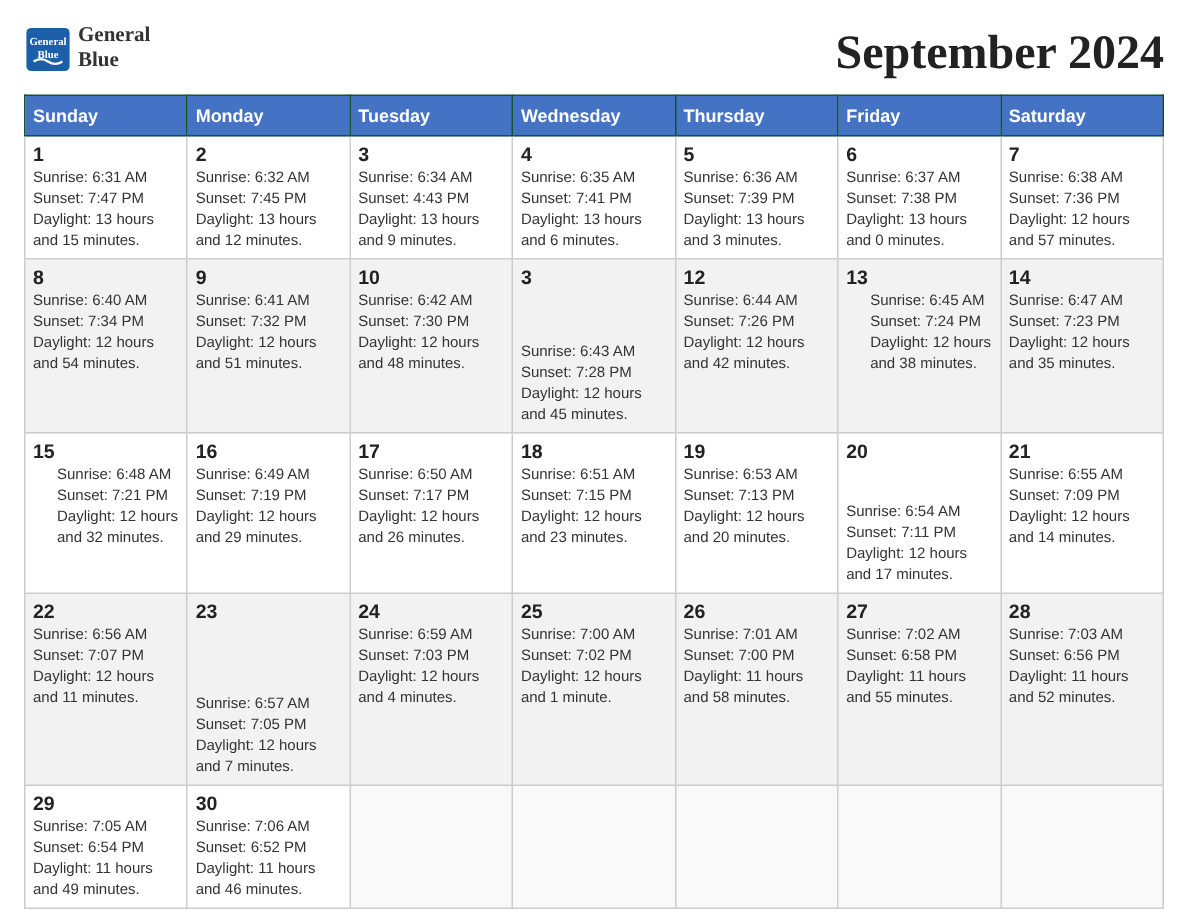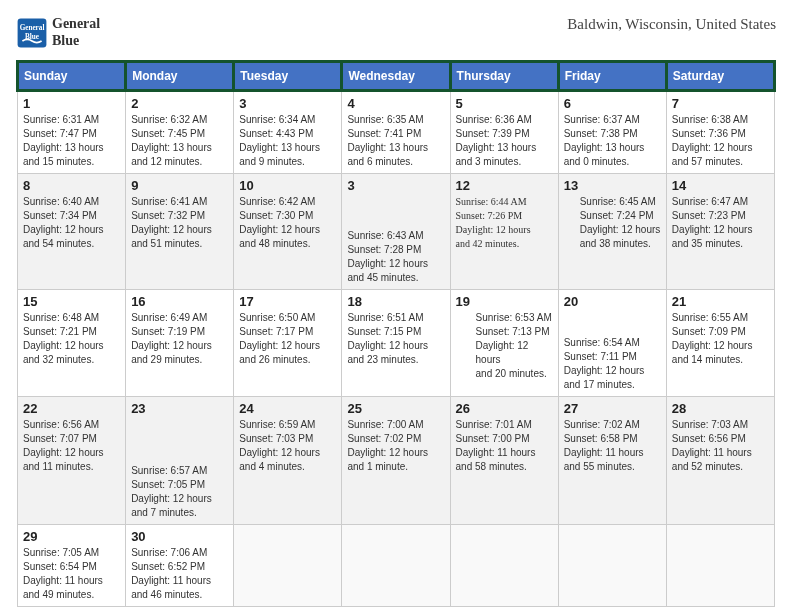--- a/index.html
+++ b/index.html
@@ -49,21 +49,21 @@
       border-collapse: collapse;
       font-size: 11px;
     }
     .calendar th {
       background: #4472c4;
       color: #fff;
       text-align: left;
       padding: 6px 5px;
       font-size: 12px;
       font-weight: bold;
-      border: 3px solid #14532d;
+      border: 1px solid #14532d;
     }
     .calendar td {
       border: 1px solid #ccc;
       vertical-align: top;
       padding: 4px 5px;
       width: 14.28%;
       min-height: 80px;
       background: #fff;
     }
     .calendar tr:nth-child(even) td {
@@ -96,21 +96,21 @@
       <text x="20" y="27" font-size="9" fill="white" text-anchor="middle" font-weight="bold">Blue</text>
 
       <path d="M8 30 Q14 26 20 30 Q26 34 32 30" stroke="white" stroke-width="2" fill="none"></path>
     </svg>
     <div class="logo-text">
       <div>General</div>
       <div>Blue</div>
     </div>
   </div>
   <div class="title-block">
-    <div class="subtitle">Baldwin, Wisconsin, United States</div>
+    <div class="month-title">September 2024</div>
   </div>
 </div>
 
 <table class="calendar">
   <thead>
     <tr>
     <th>Sunday</th>
         <th>Monday</th>
         <th>Tuesday</th>
         <th>Wednesday</th>
@@ -195,21 +195,21 @@
         </td>
         <td>
           <span class="day-num">3</span>
           <div class="day-info" style="white-space: pre-line; margin-top: 36px;">Sunrise: 6:43 AM
 Sunset: 7:28 PM
 Daylight: 12 hours
 and 45 minutes.</div>
         </td>
         <td>
           <span class="day-num">12</span>
-          <div class="day-info" style="white-space: pre-line; font-family: Liberation Serif, serif;">Sunrise: 6:44 AM
+          <div class="day-info" style="white-space: pre-line;">Sunrise: 6:44 AM
 Sunset: 7:26 PM
 Daylight: 12 hours
 and 42 minutes.</div>
         </td>
         <td>
           <span class="day-num">13</span>
           <div class="day-info" style="white-space: pre-line; margin-left: 16px;">Sunrise: 6:45 AM
 Sunset: 7:24 PM
 Daylight: 12 hours
 and 38 minutes.</div>
@@ -218,21 +218,21 @@
           <span class="day-num">14</span>
           <div class="day-info" style="white-space: pre-line;">Sunrise: 6:47 AM
 Sunset: 7:23 PM
 Daylight: 12 hours
 and 35 minutes.</div>
         </td>
       </tr>
       <tr>
         <td>
           <span class="day-num">15</span>
-          <div class="day-info" style="white-space: pre-line;">Sunrise: 6:48 AM
+          <div class="day-info" style="white-space: pre-line; margin-left: 16px;">Sunrise: 6:48 AM
 Sunset: 7:21 PM
 Daylight: 12 hours
 and 32 minutes.</div>
         </td>
         <td>
           <span class="day-num">16</span>
           <div class="day-info" style="white-space: pre-line;">Sunrise: 6:49 AM
 Sunset: 7:19 PM
 Daylight: 12 hours
 and 29 minutes.</div>
@@ -246,21 +246,21 @@
         </td>
         <td>
           <span class="day-num">18</span>
           <div class="day-info" style="white-space: pre-line;">Sunrise: 6:51 AM
 Sunset: 7:15 PM
 Daylight: 12 hours
 and 23 minutes.</div>
         </td>
         <td>
           <span class="day-num">19</span>
-          <div class="day-info" style="white-space: pre-line; margin-left: 20px;">Sunrise: 6:53 AM
+          <div class="day-info" style="white-space: pre-line;">Sunrise: 6:53 AM
 Sunset: 7:13 PM
 Daylight: 12 hours
 and 20 minutes.</div>
         </td>
         <td>
           <span class="day-num">20</span>
           <div class="day-info" style="white-space: pre-line; margin-top: 27px;">Sunrise: 6:54 AM
 Sunset: 7:11 PM
 Daylight: 12 hours
 and 17 minutes.</div>

